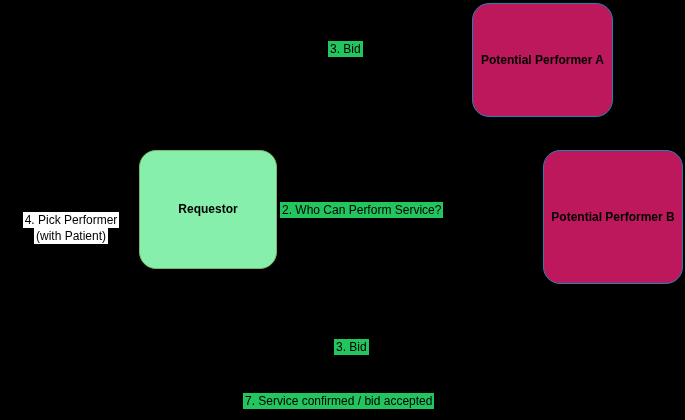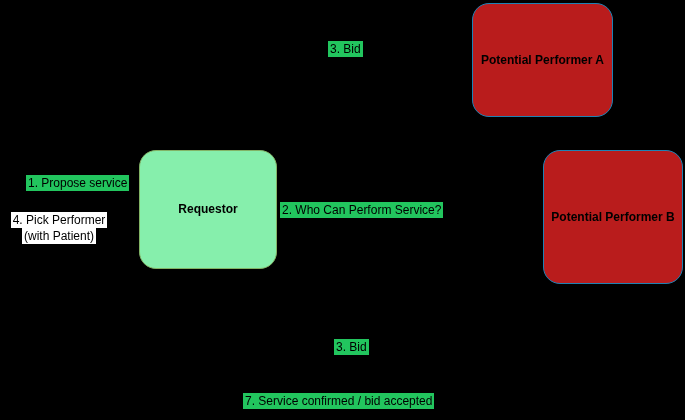--- a/index.html
+++ b/index.html
@@ -28,21 +28,21 @@
     font-size: 12px;
     font-weight: bold;
     color: #000000;
     line-height: 1.2;
   }
   .node-green {
     background: #86efac;
     border: 1.5px solid #82b366;
   }
   .node-blue {
-    background: #b91c1c;
+    background: #be185d;
     border: 1.5px solid #1e82b4;
   }
   .node-requestor   { left: 139px; top: 150px; width: 138px; height: 119px; }
   .node-performer-a { left: 472px; top: 3px;   width: 141px; height: 114px; }
   .node-performer-b { left: 543px; top: 150px; width: 140px; height: 134px; }
   .node-performer-c { left: 482px; top: 297px; width: 140px; height: 118px; }
 
   .edge-label {
     position: absolute;
     background: #22c55e;
@@ -53,21 +53,21 @@
     white-space: nowrap;
   }
   .lbl-propose   { left: 26px;  top: 175px; }
   .lbl-who       { left: 280px; top: 202px; }
   .lbl-bid-a     { left: 328px; top: 41px;  }
   .lbl-bid-c     { left: 334px; top: 339px; }
   .lbl-confirmed { left: 243px; top: 393px; }
 
   .lbl-pick {
     position: absolute;
-    left: 4px;
+    left: 16px;
     top: 212px;
     width: 110px;
     text-align: center;
     font-size: 12px;
     line-height: 16px;
     color: #000000;
   }
   .lbl-pick span {
     background: #ffffff;
     padding: 0 2px;
@@ -85,21 +85,20 @@
 
   <div class="node node-blue node-performer-a">
     <span class="node-label">Potential Performer A</span>
   </div>
 
   <div class="node node-blue node-performer-b">
     <span class="node-label">Potential Performer B</span>
   </div>
 
 
-  <div class="edge-label lbl-propose">1. Propose service</div>
 
   <div class="edge-label lbl-who">2. Who Can Perform Service?</div>
 
   <div class="edge-label lbl-bid-a">3. Bid</div>
 
   <div class="lbl-pick">
     <span>4. Pick Performer</span><br>
     <span>(with Patient)</span>
   </div>
 

